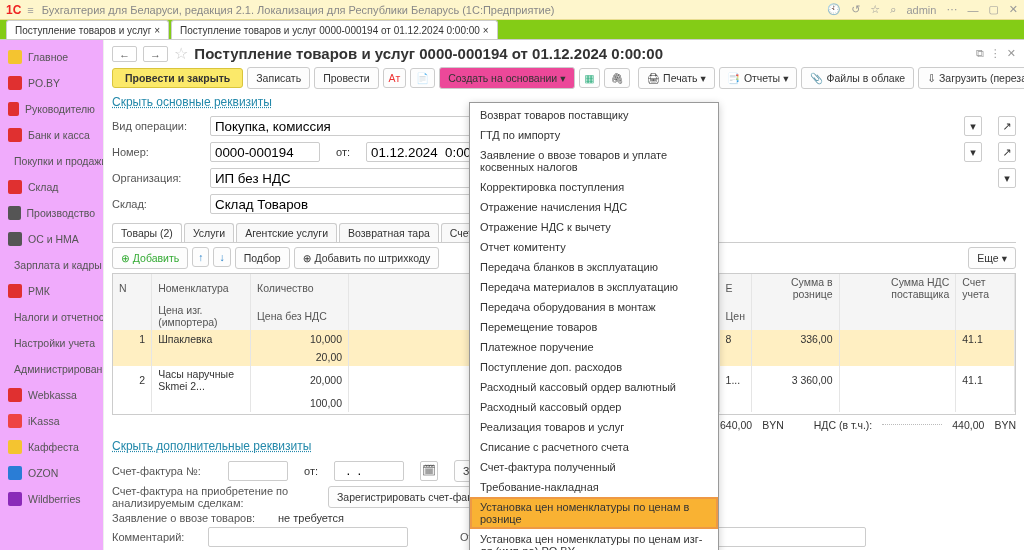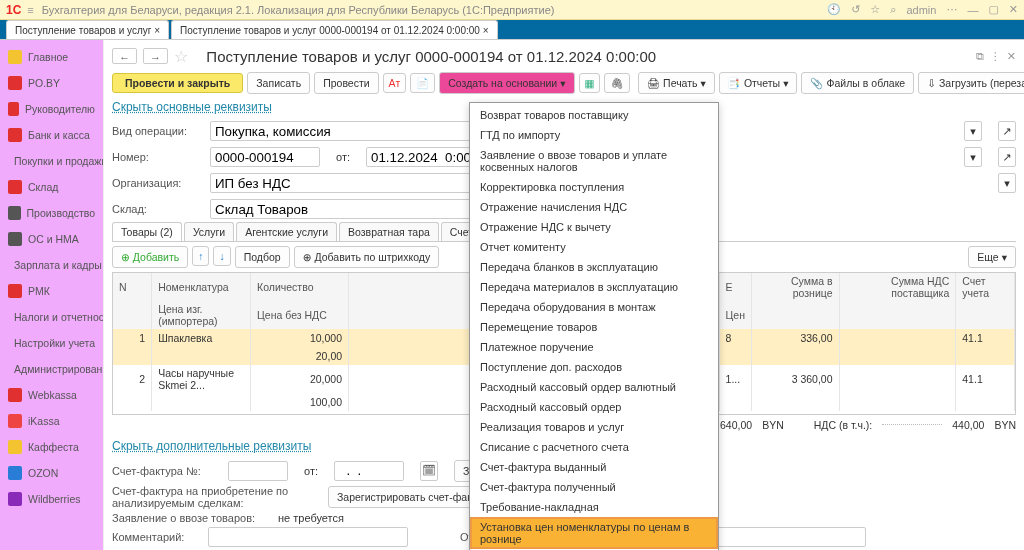--- a/index.html
+++ b/index.html
@@ -3,43 +3,43 @@
 <meta charset="utf-8">
 <style>
   * { box-sizing: border-box; font-family: Arial, sans-serif; }
   body { margin: 0; font-size: 11px; color: #333; background: #fff; overflow: hidden; width: 1024px; height: 550px; }
   .titlebar { height: 20px; background: #fef6cc; display: flex; align-items: center; padding: 0 6px; border-bottom: 1px solid #e8dc90; }
   .titlebar .logo { color: #e22; font-weight: bold; margin-right: 6px; font-size: 12px; }
   .titlebar .burger { margin-right: 8px; color: #999; }
   .titlebar .title { color: #888; font-size: 11px; flex: 1; }
   .titlebar .tbicons { display: flex; gap: 10px; align-items: center; color: #999; }
   .titlebar .tbicons span { cursor: pointer; }
-  .tabs-strip { height: 20px; background: #0369a1; display: flex; align-items: stretch; padding-left: 6px; border-bottom: 1px solid #ccc; }
+  .tabs-strip { height: 20px; background: #84cc16; display: flex; align-items: stretch; padding-left: 6px; border-bottom: 1px solid #ccc; }
   .tabs-strip .tab { background: #fff; border: 1px solid #ccc; border-bottom: none; padding: 2px 8px; font-size: 10px; display: flex; align-items: center; gap: 4px; margin-right: 2px; border-radius: 3px 3px 0 0; }
   .main { display: flex; height: 510px; }
   .sidebar { width: 104px; background: #f0abfc; border-right: 1px solid #eee; padding: 4px 0; overflow: hidden; }
   .sbitem { display: flex; align-items: center; gap: 6px; padding: 6px 8px; font-size: 10.5px; color: #555; cursor: pointer; white-space: nowrap; }
   .sbicon { width: 14px; height: 14px; display: inline-block; border-radius: 2px; }
   .content { flex: 1; display: flex; flex-direction: column; position: relative; padding: 4px 8px 0 8px; overflow: hidden; }
   .doc-head { display: flex; align-items: center; gap: 6px; height: 24px; }
   .doc-head .arrow { border: 1px solid #ccc; padding: 1px 6px; border-radius: 2px; color: #555; }
   .doc-head .star { color: #ccc; font-size: 16px; }
-  .doc-head h1 { font-size: 15px; font-weight: normal; margin: 12px; }
+  .doc-head h1 { font-size: 15px; font-weight: bold; margin: 0; }
   .doc-head .right { margin-left: auto; display:flex; gap:6px; color:#999; }
   .toolbar { display: flex; align-items: center; gap: 4px; margin: 4px 0; flex-wrap: nowrap; justify-content: space-between; }
   .btn { border: 1px solid #ccc; background: #fdfdfd; padding: 10px 8px; border-radius: 3px; font-size: 10.5px; display: inline-flex; align-items: center; gap: 3px; height: 20px; cursor: pointer; white-space: nowrap; }
   .btn.primary { background: #fbe96a; border-color: #d9c53c; font-weight: 600; padding: 2px 12px; }
   .btn.icon { padding: 2px 5px; }
   .linkish { color: #28a; text-decoration: underline dotted; font-size: 12px; cursor: pointer; margin: 2px 0 4px; display: inline-block; }
   .form-row { display: flex; align-items: center; gap: 16px; margin: 3px 0; font-size: 11px; }
   .form-row label { width: 82px; color: #555; }
   .inp { border: 1px solid #ccc; height: 20px; padding: 0 4px; border-radius: 2px; background: #fff; }
   .inp.small { width: 110px; }
   .sel-btn { border: 1px solid #ccc; height: 20px; width: 18px; display: inline-flex; align-items: center; justify-content: center; border-radius: 2px; }
-  .inner-tabs { display: flex; border-bottom: 1px solid #ccc; }
+  .inner-tabs { display: flex; border-bottom: 1px solid #ccc; margin-top: 6px; }
   .itab { border: 1px solid #ccc; border-bottom: none; padding: 3px 8px; font-size: 10.5px; margin-right: 2px; border-radius: 3px 3px 0 0; background:#f9f9f9; }
   .itab.active { background: #fff; }
   .sub-toolbar { display: flex; gap: 4px; padding: 4px 0; }
   .table-wrap { border: 1px solid #ccc; height: 210px; overflow: auto; position: relative; }
   table.grid { width: 100%; border-collapse: collapse; font-size: 10.5px; }
   table.grid th, table.grid td { border-right: 1px solid #e5e5e5; padding: 2px 6px; text-align: left; height: 18px; }
   table.grid thead th { background: #f5f5f5; font-weight: normal; color: #555; position: sticky; top: 0; }
   table.grid tbody tr.sel td { background: #ffefc2; }
   .num { text-align: right !important; }
   .totals { display: flex; justify-content: flex-end; gap: 10px; padding: 4px 0; font-size: 10.5px; align-items: center; }
@@ -360,20 +360,19 @@
         <div class="mi">Передача бланков в эксплуатацию</div>
         <div class="mi">Передача материалов в эксплуатацию</div>
         <div class="mi">Передача оборудования в монтаж</div>
         <div class="mi">Перемещение товаров</div>
         <div class="mi">Платежное поручение</div>
         <div class="mi">Поступление доп.  расходов</div>
         <div class="mi">Расходный кассовый ордер валютный</div>
         <div class="mi">Расходный кассовый ордер</div>
         <div class="mi">Реализация товаров и услуг</div>
         <div class="mi">Списание с расчетного счета</div>
-        <div class="mi">Счет-фактура выданный</div>
         <div class="mi">Счет-фактура полученный</div>
         <div class="mi">Требование-накладная</div>
         <div class="mi hl">Установка цен номенклатуры по ценам в рознице</div>
         <div class="mi">Установка цен номенклатуры по ценам изг-ля (имп-ра) PO.BY</div>
       </div>
   </div>
 </div>
 
 </body></html>

